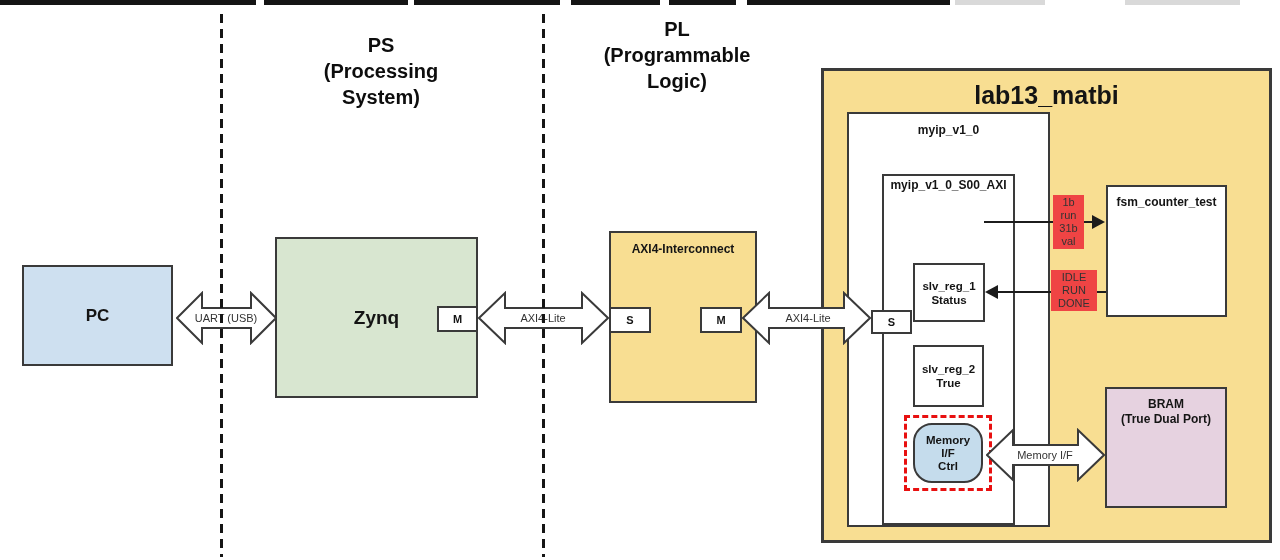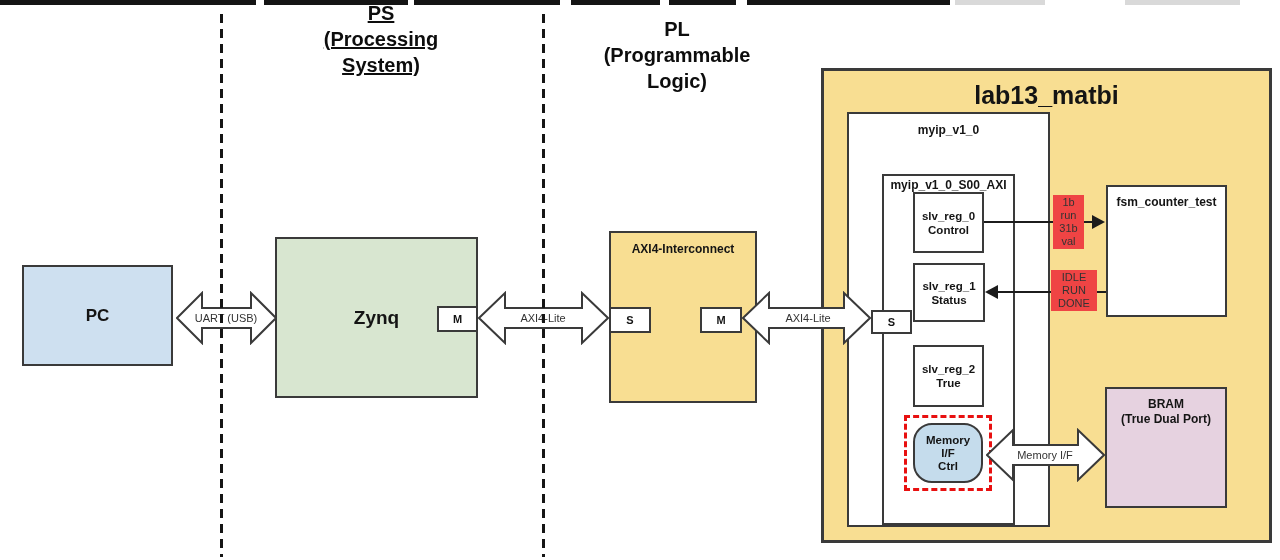--- a/index.html
+++ b/index.html
@@ -73,21 +73,21 @@
     <div class="seg" style="left:571px;width:89px;"></div>
     <div class="seg" style="left:669px;width:67px;"></div>
     <div class="seg" style="left:747px;width:203px;"></div>
     <div class="seg light" style="left:955px;width:90px;"></div>
     <div class="seg light" style="left:1125px;width:115px;"></div>
   </div>
 
   <div class="dashline" style="left:220px;"></div>
   <div class="dashline" style="left:542px;"></div>
 
-  <div class="lane-header" style="left:271px;top:0;text-decoration:underline;">PS
+  <div class="lane-header" style="left:271px;top:32px;">PS
 (Processing
 System)</div>
   <div class="lane-header" style="left:567px;top:16px;">PL
 (Programmable
 Logic)</div>
 
   <div class="box fill-blue" style="left:22px;top:265px;width:151px;height:101px;font-size:17px;">PC</div>
 
   <div class="box fill-green" style="left:275px;top:237px;width:203px;height:161px;font-size:19px;">Zynq</div>
   <div class="port" style="left:437px;top:306px;width:41px;height:26px;">M</div>
@@ -95,22 +95,20 @@
   <div class="box toptitle fill-yellow" style="left:609px;top:231px;width:148px;height:172px;font-size:12px;padding-top:9px;">AXI4-Interconnect</div>
   <div class="port" style="left:609px;top:307px;width:42px;height:26px;">S</div>
   <div class="port" style="left:700px;top:307px;width:42px;height:26px;">M</div>
 
   <div class="box toptitle fill-yellow" style="left:821px;top:68px;width:451px;height:475px;font-size:25px;padding-top:10px;border-width:3px;">lab13_matbi</div>
 
   <div class="box toptitle fill-white" style="left:847px;top:112px;width:203px;height:415px;font-size:12px;padding-top:9px;">myip_v1_0</div>
 
   <div class="box toptitle fill-white" style="left:882px;top:174px;width:133px;height:351px;font-size:12px;padding-top:2px;">myip_v1_0_S00_AXI</div>
 
-  <div class="box fill-white" style="left:913px;top:192px;width:71px;height:61px;font-size:11.5px;line-height:14px;z-index:2;">slv_reg_0
-Control</div>
   <div class="box fill-white" style="left:913px;top:263px;width:72px;height:59px;font-size:11.5px;line-height:14px;z-index:2;">slv_reg_1
 Status</div>
   <div class="box fill-white" style="left:913px;top:345px;width:71px;height:62px;font-size:11.5px;line-height:14px;z-index:2;">slv_reg_2
 True</div>
 
   <div class="box fill-ctrlblue" style="left:913px;top:423px;width:70px;height:60px;font-size:11.5px;line-height:13px;z-index:2;">Memory
 I/F
 Ctrl</div>
   <div class="reddash" style="left:904px;top:415px;width:88px;height:76px;"></div>
 

